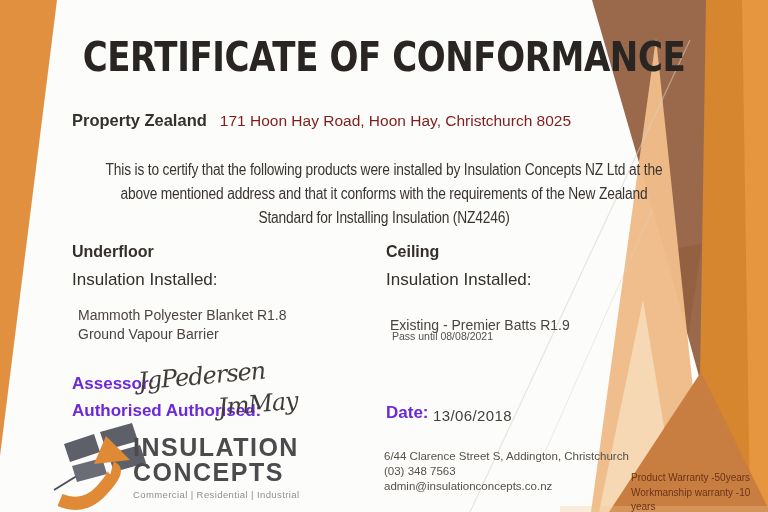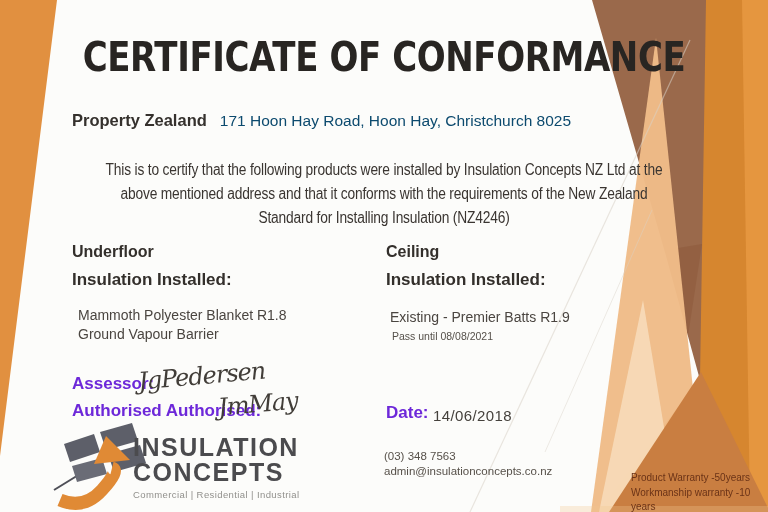--- a/index.html
+++ b/index.html
@@ -8,28 +8,28 @@
     background:#FCFCFA;font-family:"Liberation Sans",sans-serif;
   }
   .bg{position:absolute;left:0;top:0;}
   .title{
     position:absolute;top:36px;left:0;width:768px;text-align:center;
     font-family:"DejaVu Sans",sans-serif;font-weight:700;font-size:41px;
     color:#282522;transform:scaleX(.83);letter-spacing:-.5px;line-height:1.05;
   }
   .prop-row{position:absolute;left:72px;top:111px;display:flex;align-items:baseline;gap:13px;}
   .prop-label{font-weight:700;font-size:16.5px;color:#35312d;}
-  .prop-value{font-size:15.5px;color:#0c4a6e;}
+  .prop-value{font-size:15.5px;color:#7f1d1d;}
   .statement{
     position:absolute;left:-6px;top:158px;width:780px;text-align:center;
     font-size:16px;line-height:1.5;color:#3a3531;white-space:pre-line;
     transform:scaleX(.86);letter-spacing:-.2px;
   }
   .col-heading{position:absolute;font-weight:700;font-size:16px;color:#332f2b;text-align:center;}
-  .col-sub{position:absolute;font-weight:700;font-size:17px;color:#332f2b;}
+  .col-sub{position:absolute;font-weight:400;font-size:17px;color:#332f2b;}
   .products{position:absolute;font-size:14px;color:#4a4540;line-height:19px;}
   .small-note{position:absolute;font-size:10.5px;color:#55504a;}
   .sig-label{position:absolute;font-weight:700;font-size:17px;color:#6d28d9;}
   .signature{
     position:absolute;font-family:"DejaVu Serif",serif;font-style:italic;
     font-size:24px;color:#413d38;transform:rotate(-5deg);letter-spacing:-1px;
   }
   .date-value{position:absolute;font-size:15px;color:#45413c;letter-spacing:.4px;}
   .logo-icon{position:absolute;left:48px;top:420px;}
   .logo-text{position:absolute;left:133px;top:427px;margin-top:8px;}
@@ -72,48 +72,49 @@
 
   <div class="col-heading" style="left:72px;top:243px">Underfloor</div>
   <div class="col-sub" style="left:72px;top:270px">Insulation Installed:</div>
   <div class="products" style="left:78px;top:306px">
     <div>Mammoth Polyester Blanket R1.8</div>
     <div>Ground Vapour Barrier</div>
   </div>
 
   <div class="col-heading" style="left:386px;top:243px">Ceiling</div>
   <div class="col-sub" style="left:386px;top:270px">Insulation Installed:</div>
-  <div class="products" style="left:390px;top:308px">
+  <div class="products" style="left:390px;top:316px">
     <div>Existing - Premier Batts R1.9</div>
   </div>
   <div class="small-note" style="left:392px;top:330px">Pass until 08/08/2021</div>
 
   <div class="sig-label" style="left:72px;top:374px">Assessor:</div>
   <div class="signature" style="left:138px;top:362px">JgPedersen</div>
   <div class="sig-label" style="left:72px;top:401px">Authorised Authorised:</div>
   <div class="signature" style="left:218px;top:390px">JmMay</div>
   <div class="sig-label" style="left:386px;top:403px">Date:</div>
-  <div class="date-value" style="left:433px;top:407px">14/06/2018</div>
+  <div class="date-value" style="left:433px;top:407px">13/06/2018</div>
 
   <svg class="logo-icon" width="110" height="92" viewBox="0 0 110 92">
     <path d="M6 70 L58 38" stroke="#4E4F57" stroke-width="2"></path>
     <polygon points="16,24 46,14 52,32 22,42" fill="#5D5F69"></polygon>
     <polygon points="52,12 84,3 90,21 58,30" fill="#5D5F69"></polygon>
     <polygon points="60,34 92,25 98,43 66,52" fill="#5D5F69"></polygon>
     <polygon points="24,46 54,38 59,54 29,62" fill="#6A6C76"></polygon>
     <path d="M12 80 Q36 90 54 70 T64 48" fill="none" stroke="#E08A35" stroke-width="13"></path>
     <polygon points="46,44 82,40 58,16" fill="#E08A35"></polygon>
   </svg>
   <div class="logo-text">
     <div class="logo-name">INSULATION</div>
     <div class="logo-name">CONCEPTS</div>
     <div class="logo-tagline">Commercial | Residential | Industrial</div>
   </div>
 
   <div class="contact">
+    <div>6/44 Clarence Street S, Addington, Christchurch</div>
     <div>(03) 348 7563</div>
     <div>admin@insulationconcepts.co.nz</div>
   </div>
 
   <div class="warranty">
     <div>Product Warranty -50years</div>
     <div>Workmanship warranty -10 years</div>
   </div>
 
 </div>

